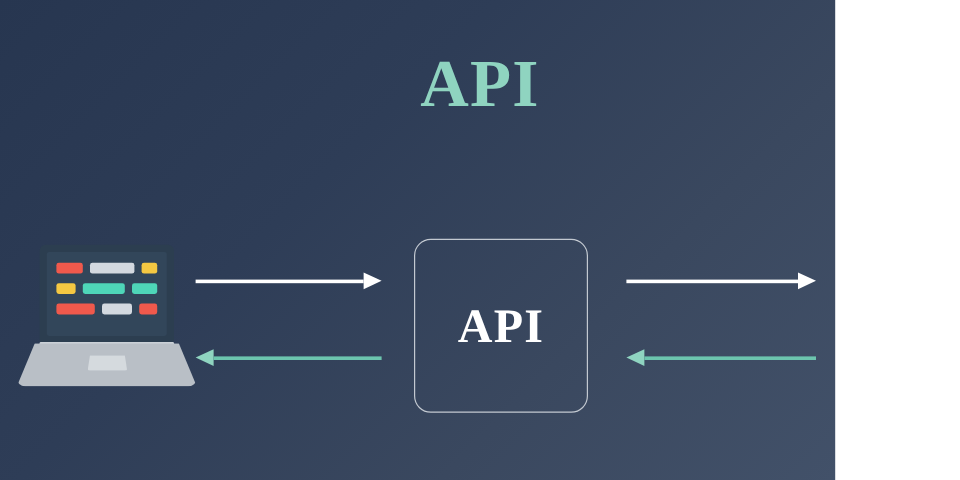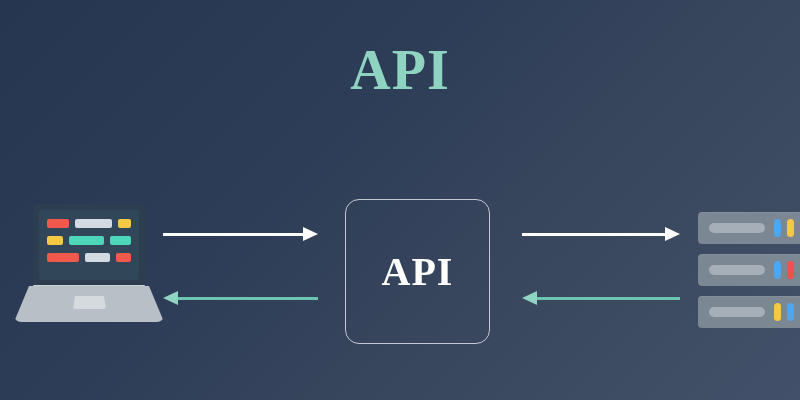--- a/index.html
+++ b/index.html
@@ -6,21 +6,21 @@
 
   body {
     width: 800px;
     height: 400px;
     overflow: hidden;
     font-family: "Liberation Sans", sans-serif;
   }
 
   #diagram-canvas {
     position: relative;
-    width: 800px;
+    width: 696px;
     height: 400px;
     background: linear-gradient(135deg, #273650 0%, #2e3d57 38%, #3a485f 70%, #425169 100%);
     overflow: hidden;
   }
 
   
   #diagram-title {
     position: absolute;
     left: 0;
     top: 42px;

